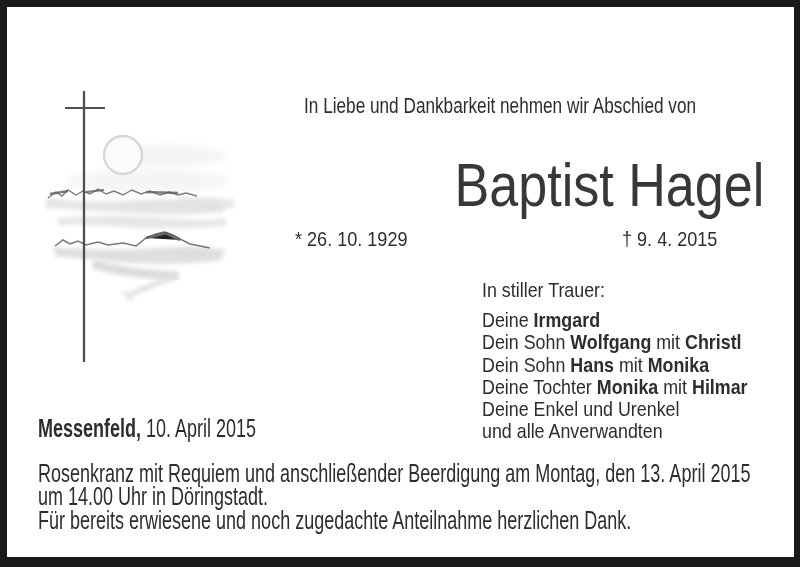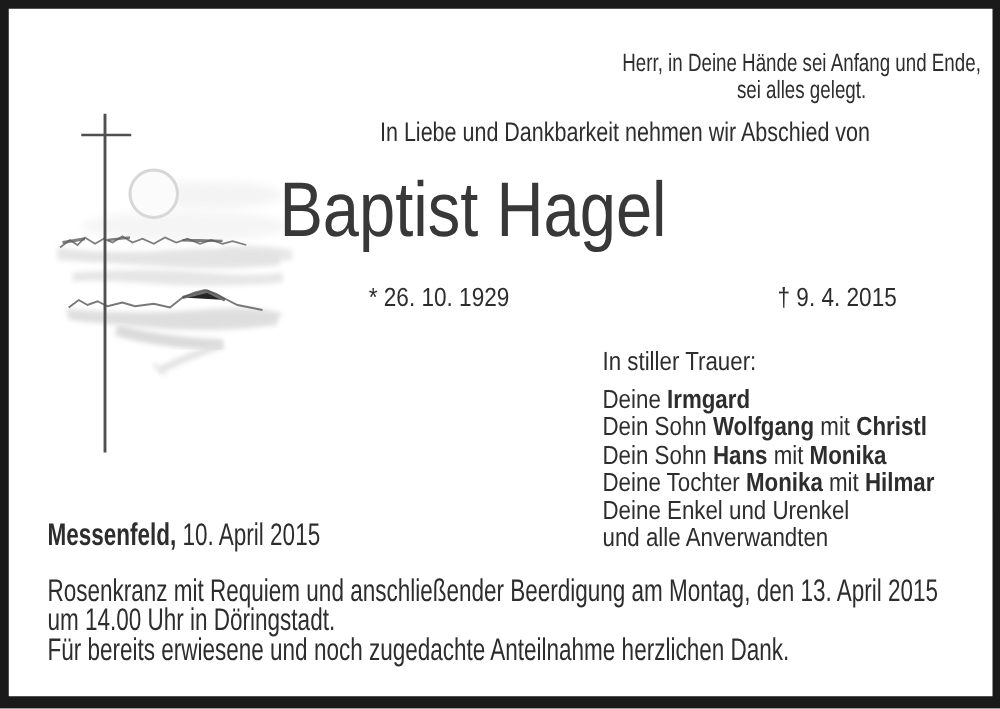--- a/index.html
+++ b/index.html
@@ -9,21 +9,21 @@
          border-width:7px 6px 10px 7px;pointer-events:none;z-index:9;}
   .abs{position:absolute;}
   .nowrap{white-space:nowrap;}
   
   .hum{transform:scaleX(.85);transform-origin:0 0;white-space:nowrap;}
   
   .cond{font-size:25px;line-height:23px;transform:scaleX(.72);transform-origin:0 0;white-space:nowrap;}
   .epigraph{left:450px;top:41px;width:333px;text-align:center;font-size:20px;line-height:21px;}
   .epigraph .inner{display:inline-block;transform:scaleX(.75);transform-origin:50% 0;white-space:nowrap;}
   .intro{left:255px;top:95px;font-size:21.5px;line-height:22px;transform:scaleX(.8);}
-  .name-wrap{left:194px;top:138px;width:600px;text-align:left;}
+  .name-wrap{left:194px;top:154px;width:600px;text-align:right;}
   .name{display:inline-block;font-size:62px;line-height:62px;color:#383838;
         transform:scaleX(.84);transform-origin:50% 0;white-space:nowrap;}
   .dates{font-size:21px;line-height:22px;transform:scaleX(.86);}
   .birth{left:295px;top:228px;}
   .death{left:622px;top:228px;}
   .mourning{left:482px;top:279px;font-size:21px;line-height:22px;}
   .mhead{margin-bottom:8px;}
   .mline{line-height:22.3px;}
   b{font-weight:bold;}
   .placeline{left:38px;top:416px;line-height:25px;}
@@ -74,26 +74,20 @@
     </g>
     <g>
       <circle cx="95" cy="69" r="19" fill="#fbfbfb" stroke="#d7d7d7" stroke-width="2.4" filter="url(#soft)"></circle>
     </g>
     <g>
       <line x1="56" y1="5" x2="56" y2="276" stroke="#4f4f4f" stroke-width="2.3"></line>
       <line x1="37" y1="22" x2="77" y2="22" stroke="#4f4f4f" stroke-width="2"></line>
     </g>
   </svg>
 
-  <div class="abs epigraph">
-    <span class="inner">
-      <span>Herr, in Deine Hände sei Anfang und Ende,</span><br>
-      <span>sei alles gelegt.</span>
-    </span>
-  </div>
 
   <div class="abs intro nowrap">In Liebe und Dankbarkeit nehmen wir Abschied von</div>
 
   <div class="abs name-wrap">
     <span class="name">Baptist Hagel</span>
   </div>
 
   <div class="abs dates hum birth">* 26. 10. 1929</div>
   <div class="abs dates hum death">† 9. 4. 2015</div>
 

